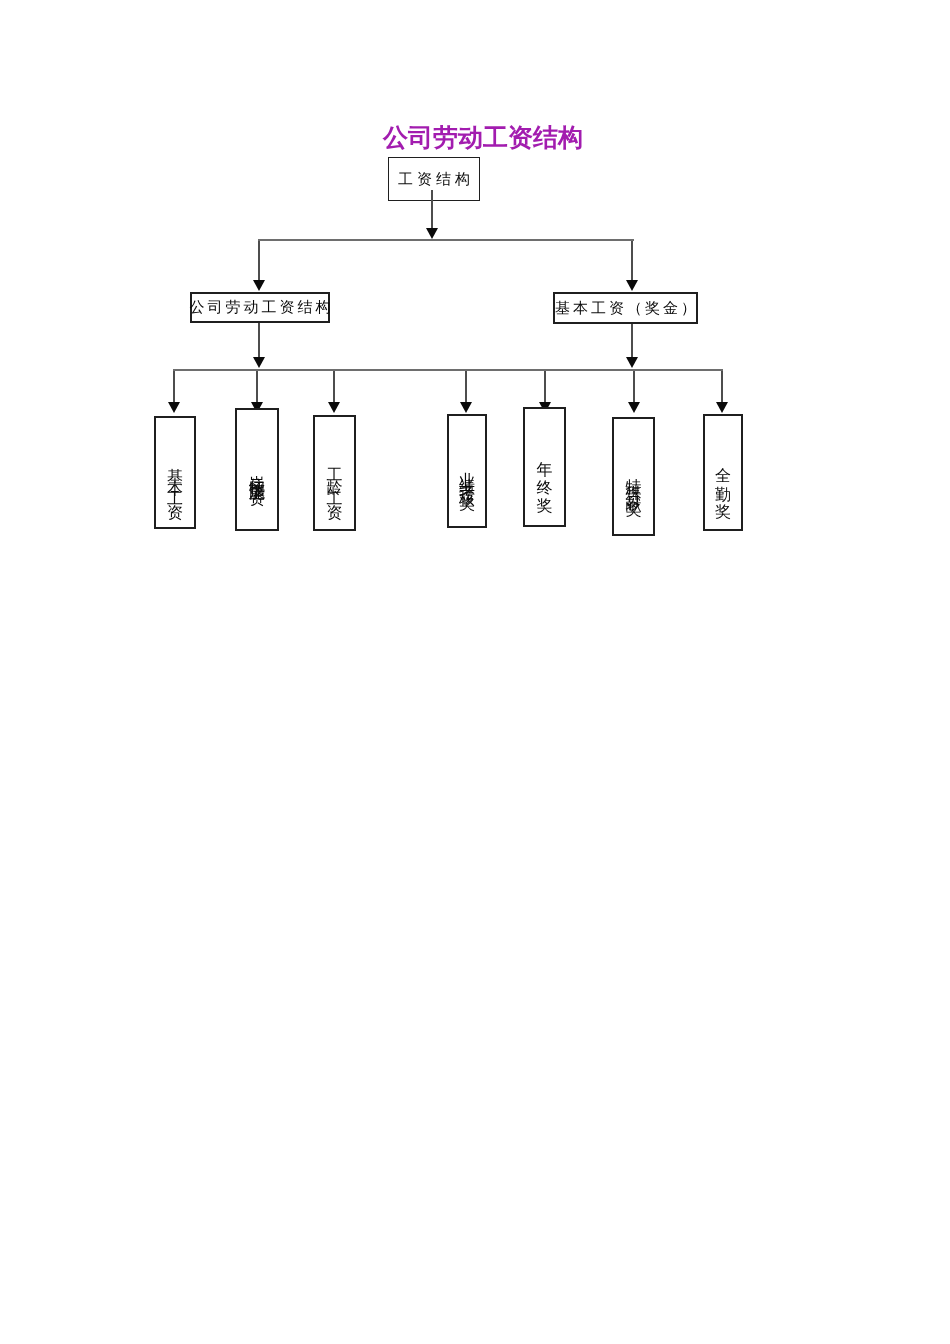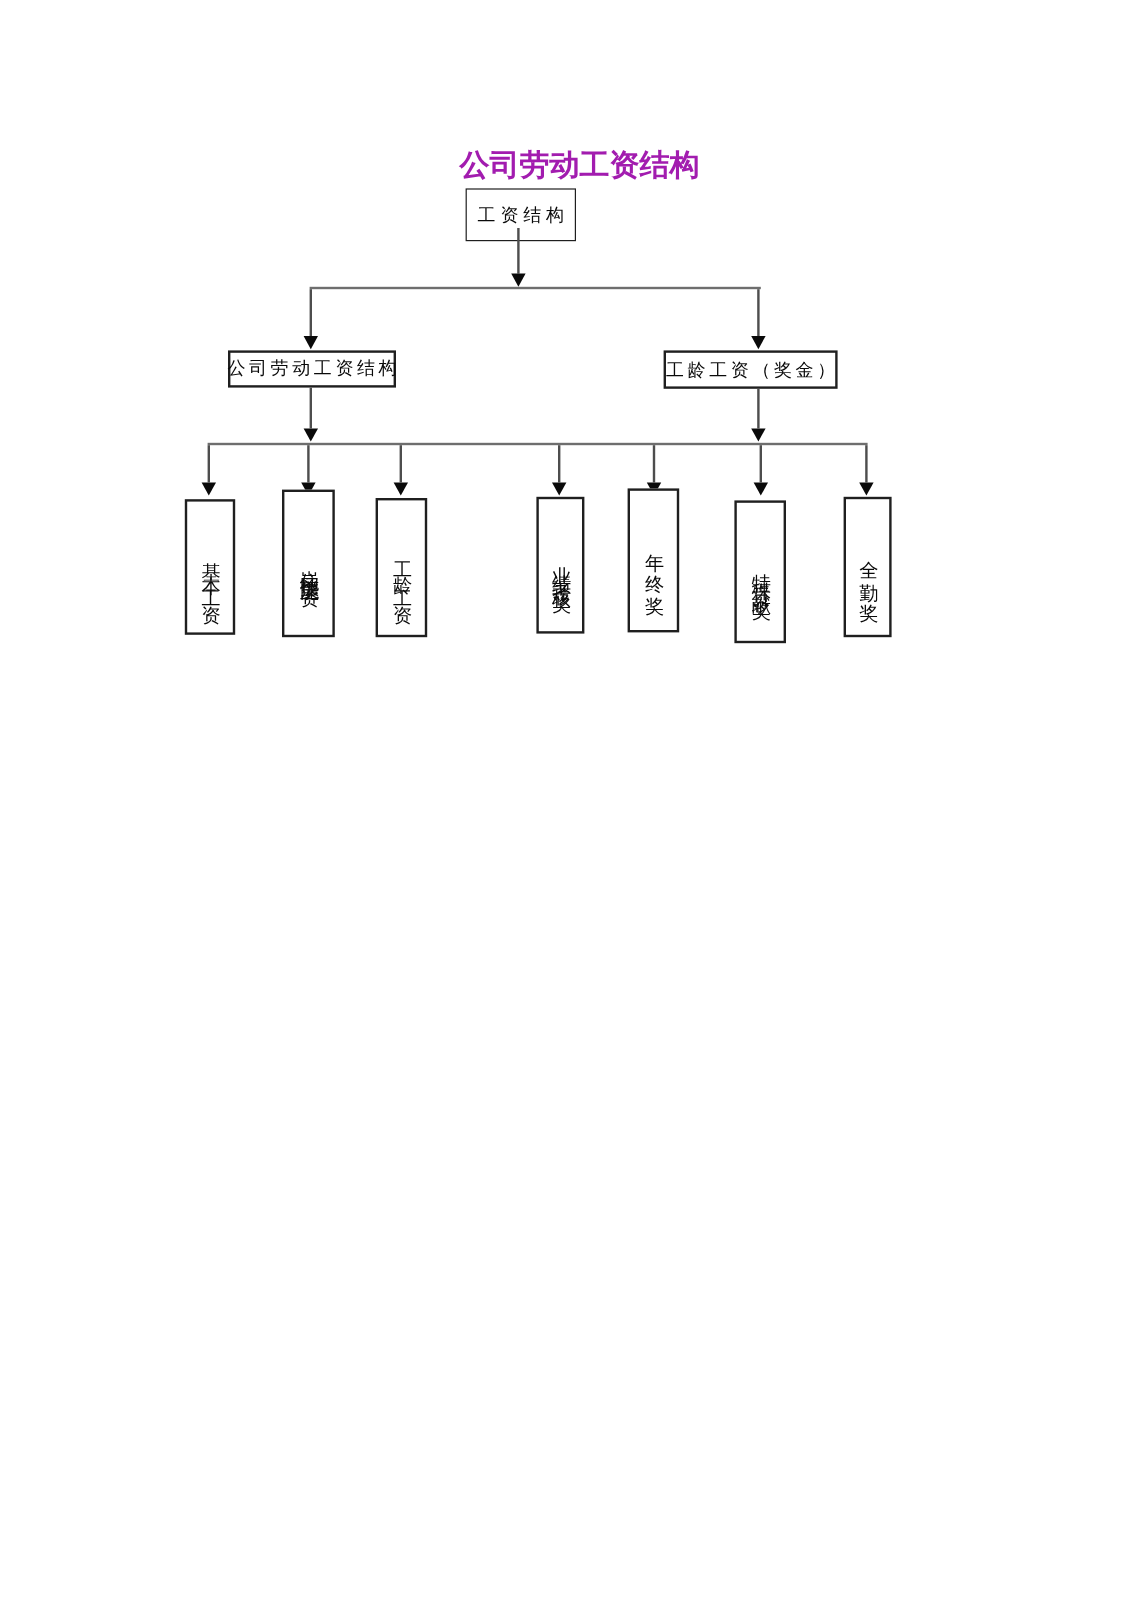--- a/index.html
+++ b/index.html
@@ -95,21 +95,21 @@
   <div class="hline" style="left:258px; top:239px; width:376px;"></div>
   <div class="vline" style="left:258px; top:241px; height:39px;"></div>
   <div class="arr" style="left:253px; top:280px;"></div>
   <div class="vline" style="left:631px; top:241px; height:39px;"></div>
   <div class="arr" style="left:626px; top:280px;"></div>
 
   <div class="box" style="left:190px; top:292px; width:140px; height:31px;">
     <span>公司劳动工资结构</span>
   </div>
   <div class="box" style="left:553px; top:292px; width:145px; height:32px;">
-    <span>工龄工资（奖金）</span>
+    <span>基本工资（奖金）</span>
   </div>
 
   <div class="vline" style="left:258px; top:323px; height:34px;"></div>
   <div class="arr" style="left:253px; top:357px;"></div>
   <div class="vline" style="left:631px; top:324px; height:33px;"></div>
   <div class="arr" style="left:626px; top:357px;"></div>
   <div class="hline" style="left:173px; top:369px; width:550px;"></div>
 
   <div class="vline" style="left:173px; top:371px; height:31px;"></div>
   <div class="arr" style="left:168px; top:402px;"></div>

